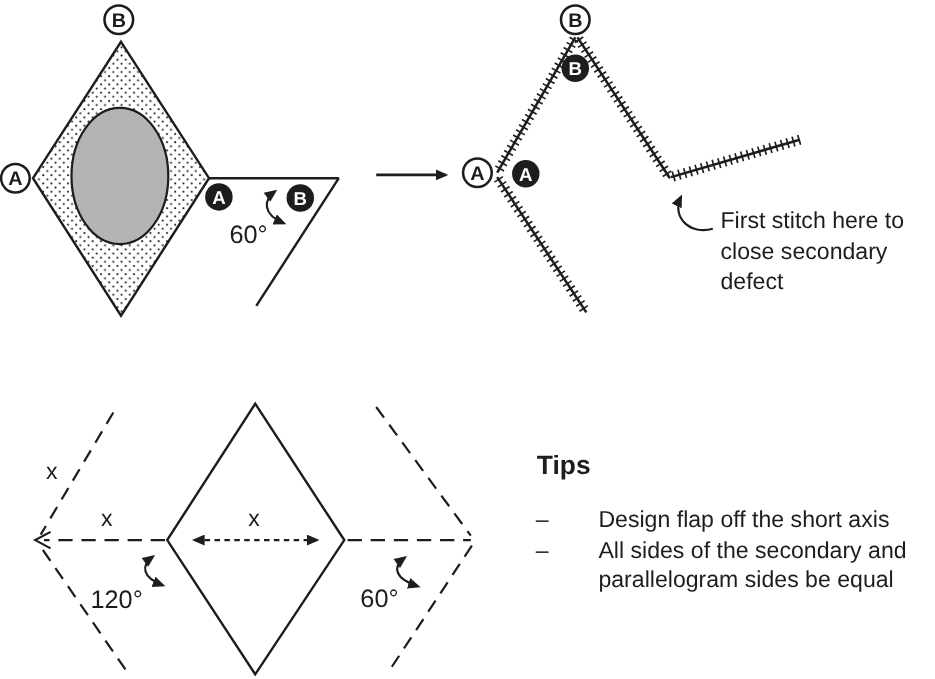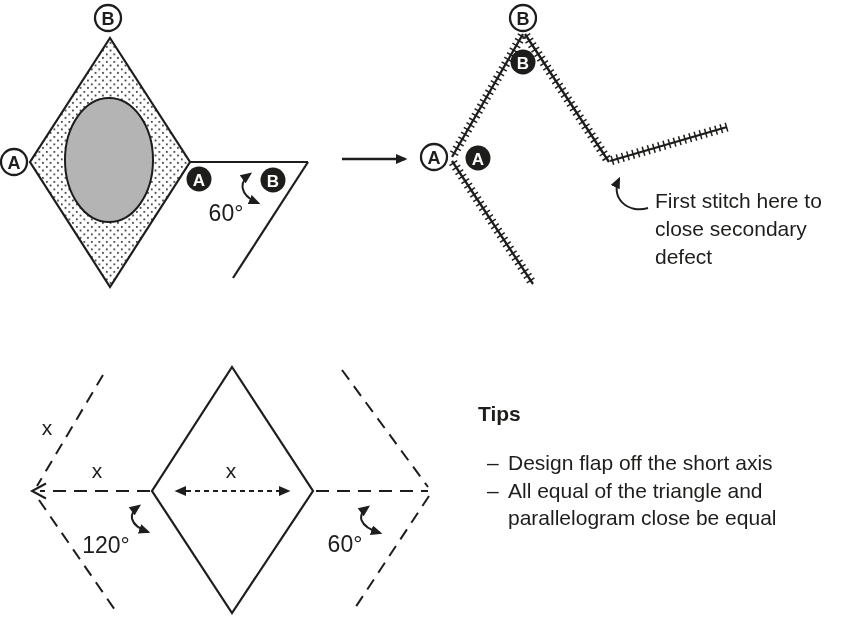--- a/index.html
+++ b/index.html
@@ -15,26 +15,26 @@
   .txtblock{position:absolute;color:#1d1d1b;}
   #annotation{
     left:655px;top:187px;width:210px;
     font-size:21px;line-height:28px;
   }
   #annotation span{display:block;}
   #tips{
     left:470px;top:393px;width:370px;
   }
   #tips .tips-heading{
-    margin:8px;font-size:21px;line-height:25px;font-weight:bold;
+    margin:18px;font-size:24px;line-height:25px;font-weight:bold;
   }
   #tips .tip-list{margin-top:23px;padding-left:17px;}
   .tip-item{display:flex;font-size:21px;line-height:27.5px;}
   .tip-item .dash{width:21px;flex:0 0 21px;}
-  .tip-lines{display:block;}
+  .tip-lines{display:block;margin-left:36px;}
   .tip-lines span{display:block;}
   svg text{
     font-family:"Liberation Sans", sans-serif;
     fill:#1d1d1b;
   }
   svg text.letter{font-weight:bold;font-size:18px;}
   svg text.letter-inv{font-weight:bold;font-size:17px;fill:#ffffff;}
   svg text.angle{font-size:23px;}
   svg text.xlab{font-size:21px;}
 </style>
@@ -242,19 +242,19 @@
     <div class="tip-list">
       <div class="tip-item">
         <span class="dash">–</span>
         <span class="tip-lines">
           <span>Design flap off the short axis</span>
         </span>
       </div>
       <div class="tip-item">
         <span class="dash">–</span>
         <span class="tip-lines">
-          <span>All equal of the triangle and</span>
-          <span>parallelogram close be equal</span>
+          <span>All sides of the secondary and</span>
+          <span>parallelogram sides be equal</span>
         </span>
       </div>
     </div>
   </div>
 </div>
 
 </body></html>

